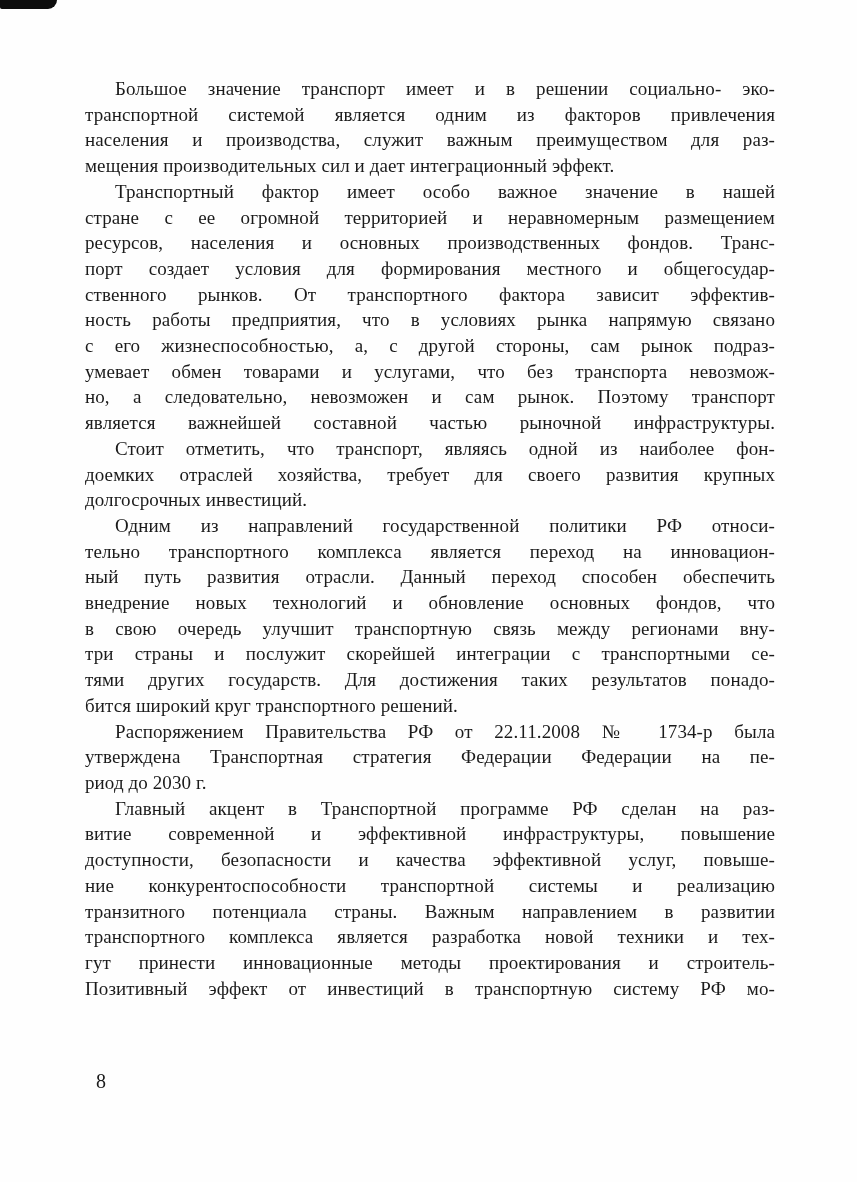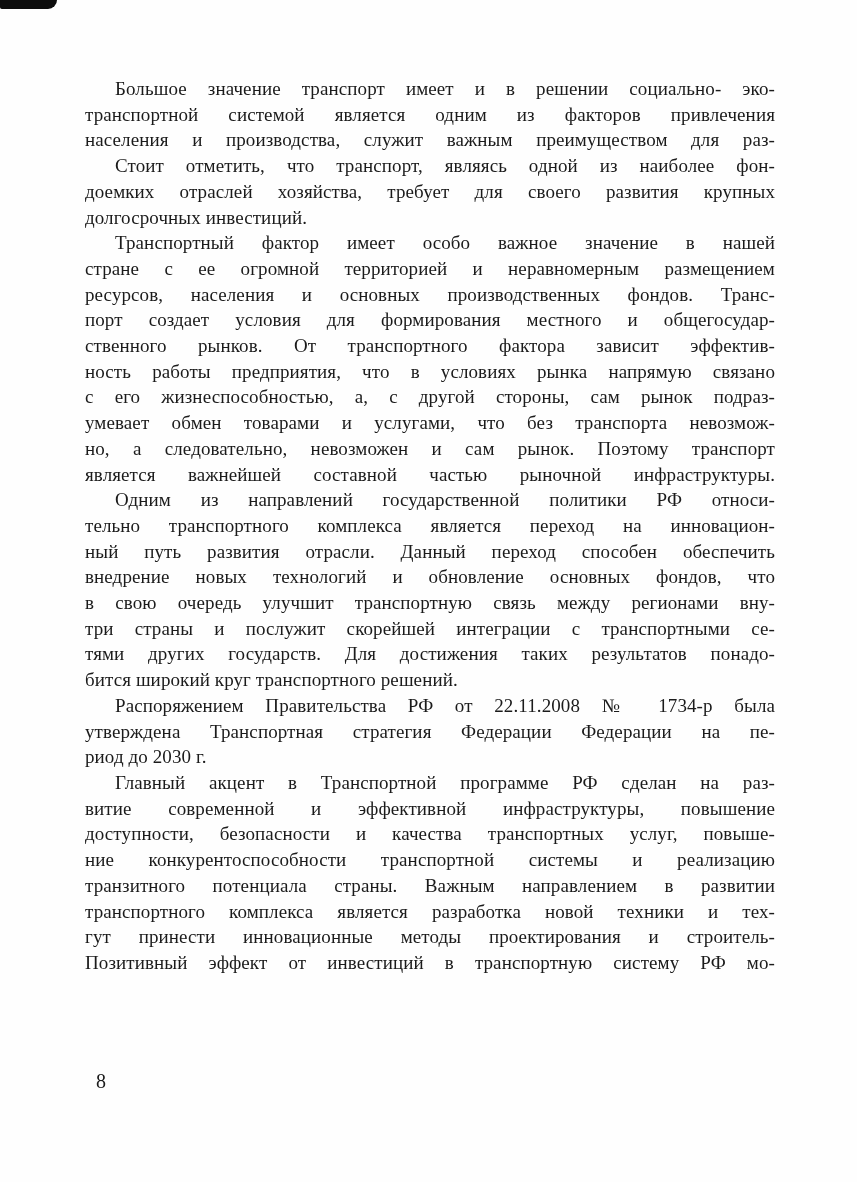--- a/index.html
+++ b/index.html
@@ -61,57 +61,58 @@
 </head>
 <body>
 
 <div class="page">
   <div class="scan-mark"></div>
   <div class="text-block">
       <div class="paragraph">
         <div class="line first">Большое значение транспорт имеет и в решении социально- эко-</div>
         <div class="line">транспортной системой является одним из факторов привлечения</div>
         <div class="line">населения и производства, служит важным преимуществом для раз-</div>
-      </div>
-      <div class="paragraph">
-        <div class="line first">Стоит отметить, что транспорт, являясь одной из наиболее фон-</div>
-        <div class="line">доемких отраслей хозяйства, требует для своего развития крупных</div>
-        <div class="line para-end">долгосрочных инвестиций.</div>
+        <div class="line para-end">мещения производительных сил и дает интеграционный эффект.</div>
       </div>
       <div class="paragraph">
         <div class="line first">Транспортный фактор имеет особо важное значение в нашей</div>
         <div class="line">стране с ее огромной территорией и неравномерным размещением</div>
         <div class="line">ресурсов, населения и основных производственных фондов. Транс-</div>
         <div class="line">порт создает условия для формирования местного и общегосудар-</div>
         <div class="line">ственного рынков. От транспортного фактора зависит эффектив-</div>
         <div class="line">ность работы предприятия, что в условиях рынка напрямую связано</div>
         <div class="line">с его жизнеспособностью, а, с другой стороны, сам рынок подраз-</div>
         <div class="line">умевает обмен товарами и услугами, что без транспорта невозмож-</div>
         <div class="line">но, а следовательно, невозможен и сам рынок. Поэтому транспорт</div>
         <div class="line">является важнейшей составной частью рыночной инфраструктуры.</div>
+      </div>
+      <div class="paragraph">
+        <div class="line first">Стоит отметить, что транспорт, являясь одной из наиболее фон-</div>
+        <div class="line">доемких отраслей хозяйства, требует для своего развития крупных</div>
+        <div class="line para-end">долгосрочных инвестиций.</div>
       </div>
       <div class="paragraph">
         <div class="line first">Одним из направлений государственной политики РФ относи-</div>
         <div class="line">тельно транспортного комплекса является переход на инновацион-</div>
         <div class="line">ный путь развития отрасли. Данный переход способен обеспечить</div>
         <div class="line">внедрение новых технологий и обновление основных фондов, что</div>
         <div class="line">в свою очередь улучшит транспортную связь между регионами вну-</div>
         <div class="line">три страны и послужит скорейшей интеграции с транспортными се-</div>
         <div class="line">тями других государств. Для достижения таких результатов понадо-</div>
         <div class="line para-end">бится широкий круг транспортного решений.</div>
       </div>
       <div class="paragraph">
         <div class="line first">Распоряжением Правительства РФ от 22.11.2008 № 1734-р была</div>
         <div class="line">утверждена Транспортная стратегия Федерации Федерации на пе-</div>
         <div class="line para-end">риод до 2030 г.</div>
       </div>
       <div class="paragraph">
         <div class="line first">Главный акцент в Транспортной программе РФ сделан на раз-</div>
         <div class="line">витие современной и эффективной инфраструктуры, повышение</div>
-        <div class="line">доступности, безопасности и качества транспортных услуг, повыше-</div>
+        <div class="line">доступности, безопасности и качества эффективной услуг, повыше-</div>
         <div class="line">ние конкурентоспособности транспортной системы и реализацию</div>
         <div class="line">транзитного потенциала страны. Важным направлением в развитии</div>
         <div class="line">транспортного комплекса является разработка новой техники и тех-</div>
         <div class="line">гут принести инновационные методы проектирования и строитель-</div>
         <div class="line">Позитивный эффект от инвестиций в транспортную систему РФ мо-</div>
       </div>
     </div>
   <div class="page-number">8</div>
 </div>
 

